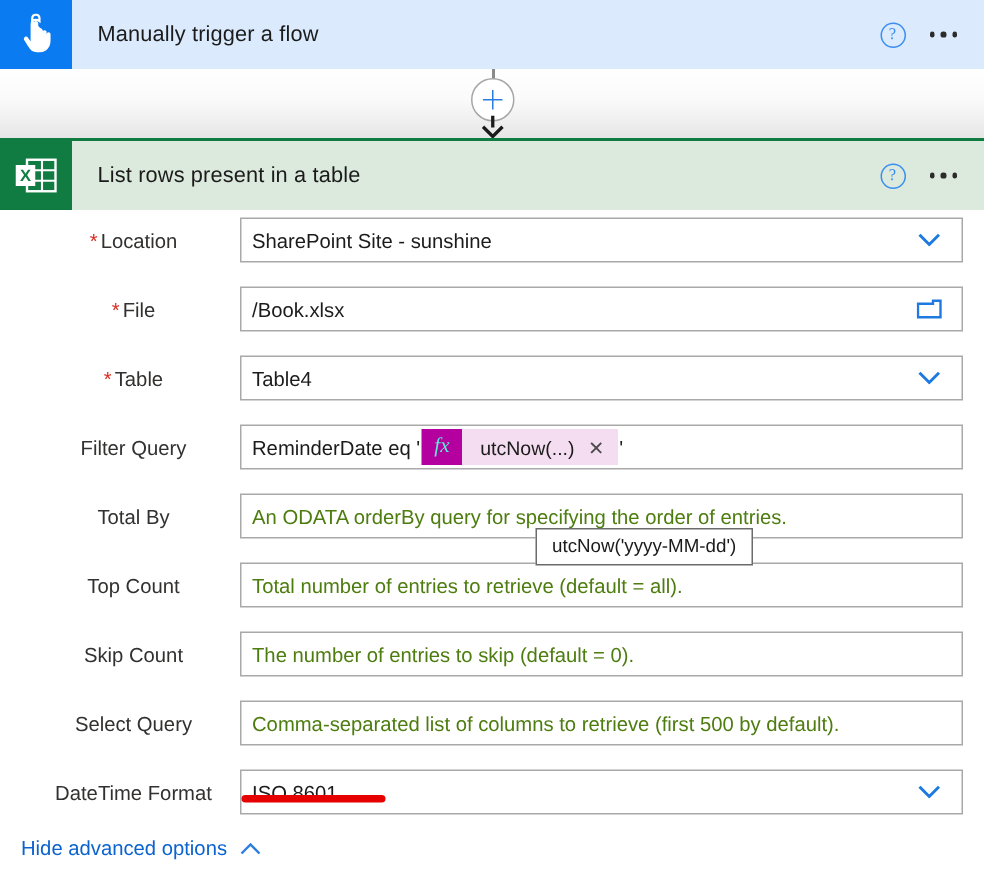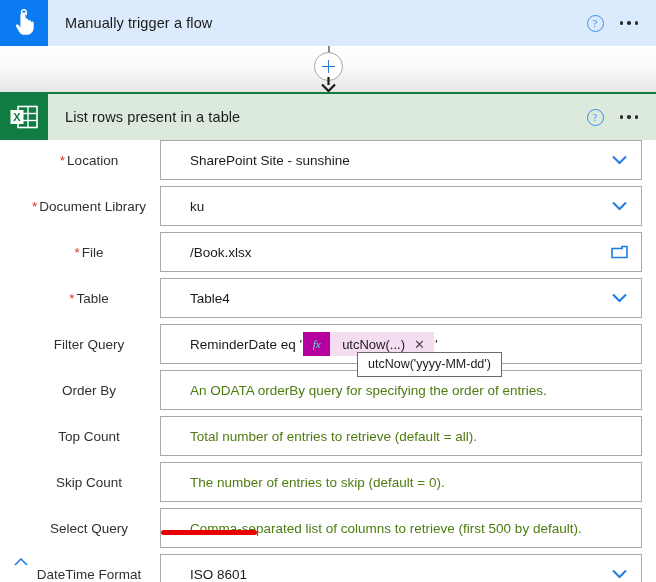--- a/index.html
+++ b/index.html
@@ -81,39 +81,39 @@
     width: 160px; flex: 0 0 160px;
     padding-left: 18px;
     font-size: 13.5px; color: #323130;
     white-space: nowrap;
     text-align: center;
   }
   .req { color: #d93025; margin-right: 2px; }
   .field {
     position: relative;
     flex: 1 1 auto; margin-right: 14px;
-    height: 40px;
+    height: 30px;
     border: 1px solid #a9a9a9; background: #ffffff;
     display: flex; align-items: center;
-    padding: 0 38px 0 29px;
+    padding: 0 38px 0 7px;
     font-size: 13.5px; color: #1b1b1b;
     white-space: nowrap; overflow: hidden;
   }
   .field.placeholder { color: #4d7c0f; }
   .chev {
     position: absolute; right: 14px; top: 50%; transform: translateY(-50%);
     width: 15px; height: 9px;
   }
   .folder-ic { position: absolute; right: 13px; top: 50%; transform: translateY(-50%); width: 17px; height: 15px; }
 
   
   .token { display: inline-flex; align-items: center; height: 24px; margin: 0 1px; vertical-align: middle; }
   .token-fx {
     width: 27px; height: 24px; background: #b4009e;
-    color: #5eead4; font-size: 11px; font-style: italic;
+    color: #5eead4; font-size: 14px; font-style: italic;
     font-family: "Liberation Serif", serif;
     display: flex; align-items: center; justify-content: center;
   }
   .token-body {
     background: #f4ddf0; height: 24px;
     display: flex; align-items: center; gap: 9px;
     padding: 0 9px 0 12px;
     font-size: 13px; color: #1b1b1b;
   }
   .token-x { color: #4a4a4a; font-size: 13px; line-height: 1; }
@@ -211,29 +211,20 @@
     <div class="row">
       <div class="label"><span class="req">*</span><span>Location</span></div>
       <div class="field">
         <span>SharePoint Site - sunshine</span>
         <svg class="chev" viewBox="0 0 15 9">
             <path d="M1 1 L7.5 7.5 L14 1" fill="none" stroke="#1e7ae0" stroke-width="2"></path>
           </svg>
       </div>
     </div>
 
-    <div class="row">
-      <div class="label"><span class="req">*</span><span>Document Library</span></div>
-      <div class="field">
-        <span>ku</span>
-        <svg class="chev" viewBox="0 0 15 9">
-            <path d="M1 1 L7.5 7.5 L14 1" fill="none" stroke="#1e7ae0" stroke-width="2"></path>
-          </svg>
-      </div>
-    </div>
 
     <div class="row">
       <div class="label"><span class="req">*</span><span>File</span></div>
       <div class="field">
         <span>/Book.xlsx</span>
         <svg class="folder-ic" viewBox="0 0 17 15">
           <path d="M1 4 H11 V2 H16 V13 H1 Z" fill="none" stroke="#1e7ae0" stroke-width="1.6"></path>
         </svg>
       </div>
     </div>
@@ -259,21 +250,21 @@
           <span class="token-body">
             <span>utcNow(...)</span>
             <span class="token-x">✕</span>
           </span>
         </span>
         <span class="fq-text">'</span>
       </div>
     </div>
 
     <div class="row">
-      <div class="label"><span>Order By</span></div>
+      <div class="label"><span>Total By</span></div>
       <div class="field placeholder" style="padding-right:13px;">
         <span>An ODATA orderBy query for specifying the order of entries.</span>
       </div>
     </div>
 
     <div class="row">
       <div class="label"><span>Top Count</span></div>
       <div class="field placeholder" style="padding-right:13px;">
         <span>Total number of entries to retrieve (default = all).</span>
       </div>
@@ -303,18 +294,19 @@
       </div>
     </div>
 
   </div>
 
   <div class="tooltip">utcNow('yyyy-MM-dd')</div>
 
   <div class="annot-underline"></div>
 
   <div class="adv-link">
+    <span>Hide advanced options</span>
     <svg class="chevup" viewBox="0 0 14 8">
       <path d="M1 7 L7 1 L13 7" fill="none" stroke="#2b7de0" stroke-width="1.6"></path>
     </svg>
   </div>
 
 </div>
 
 </body></html>

